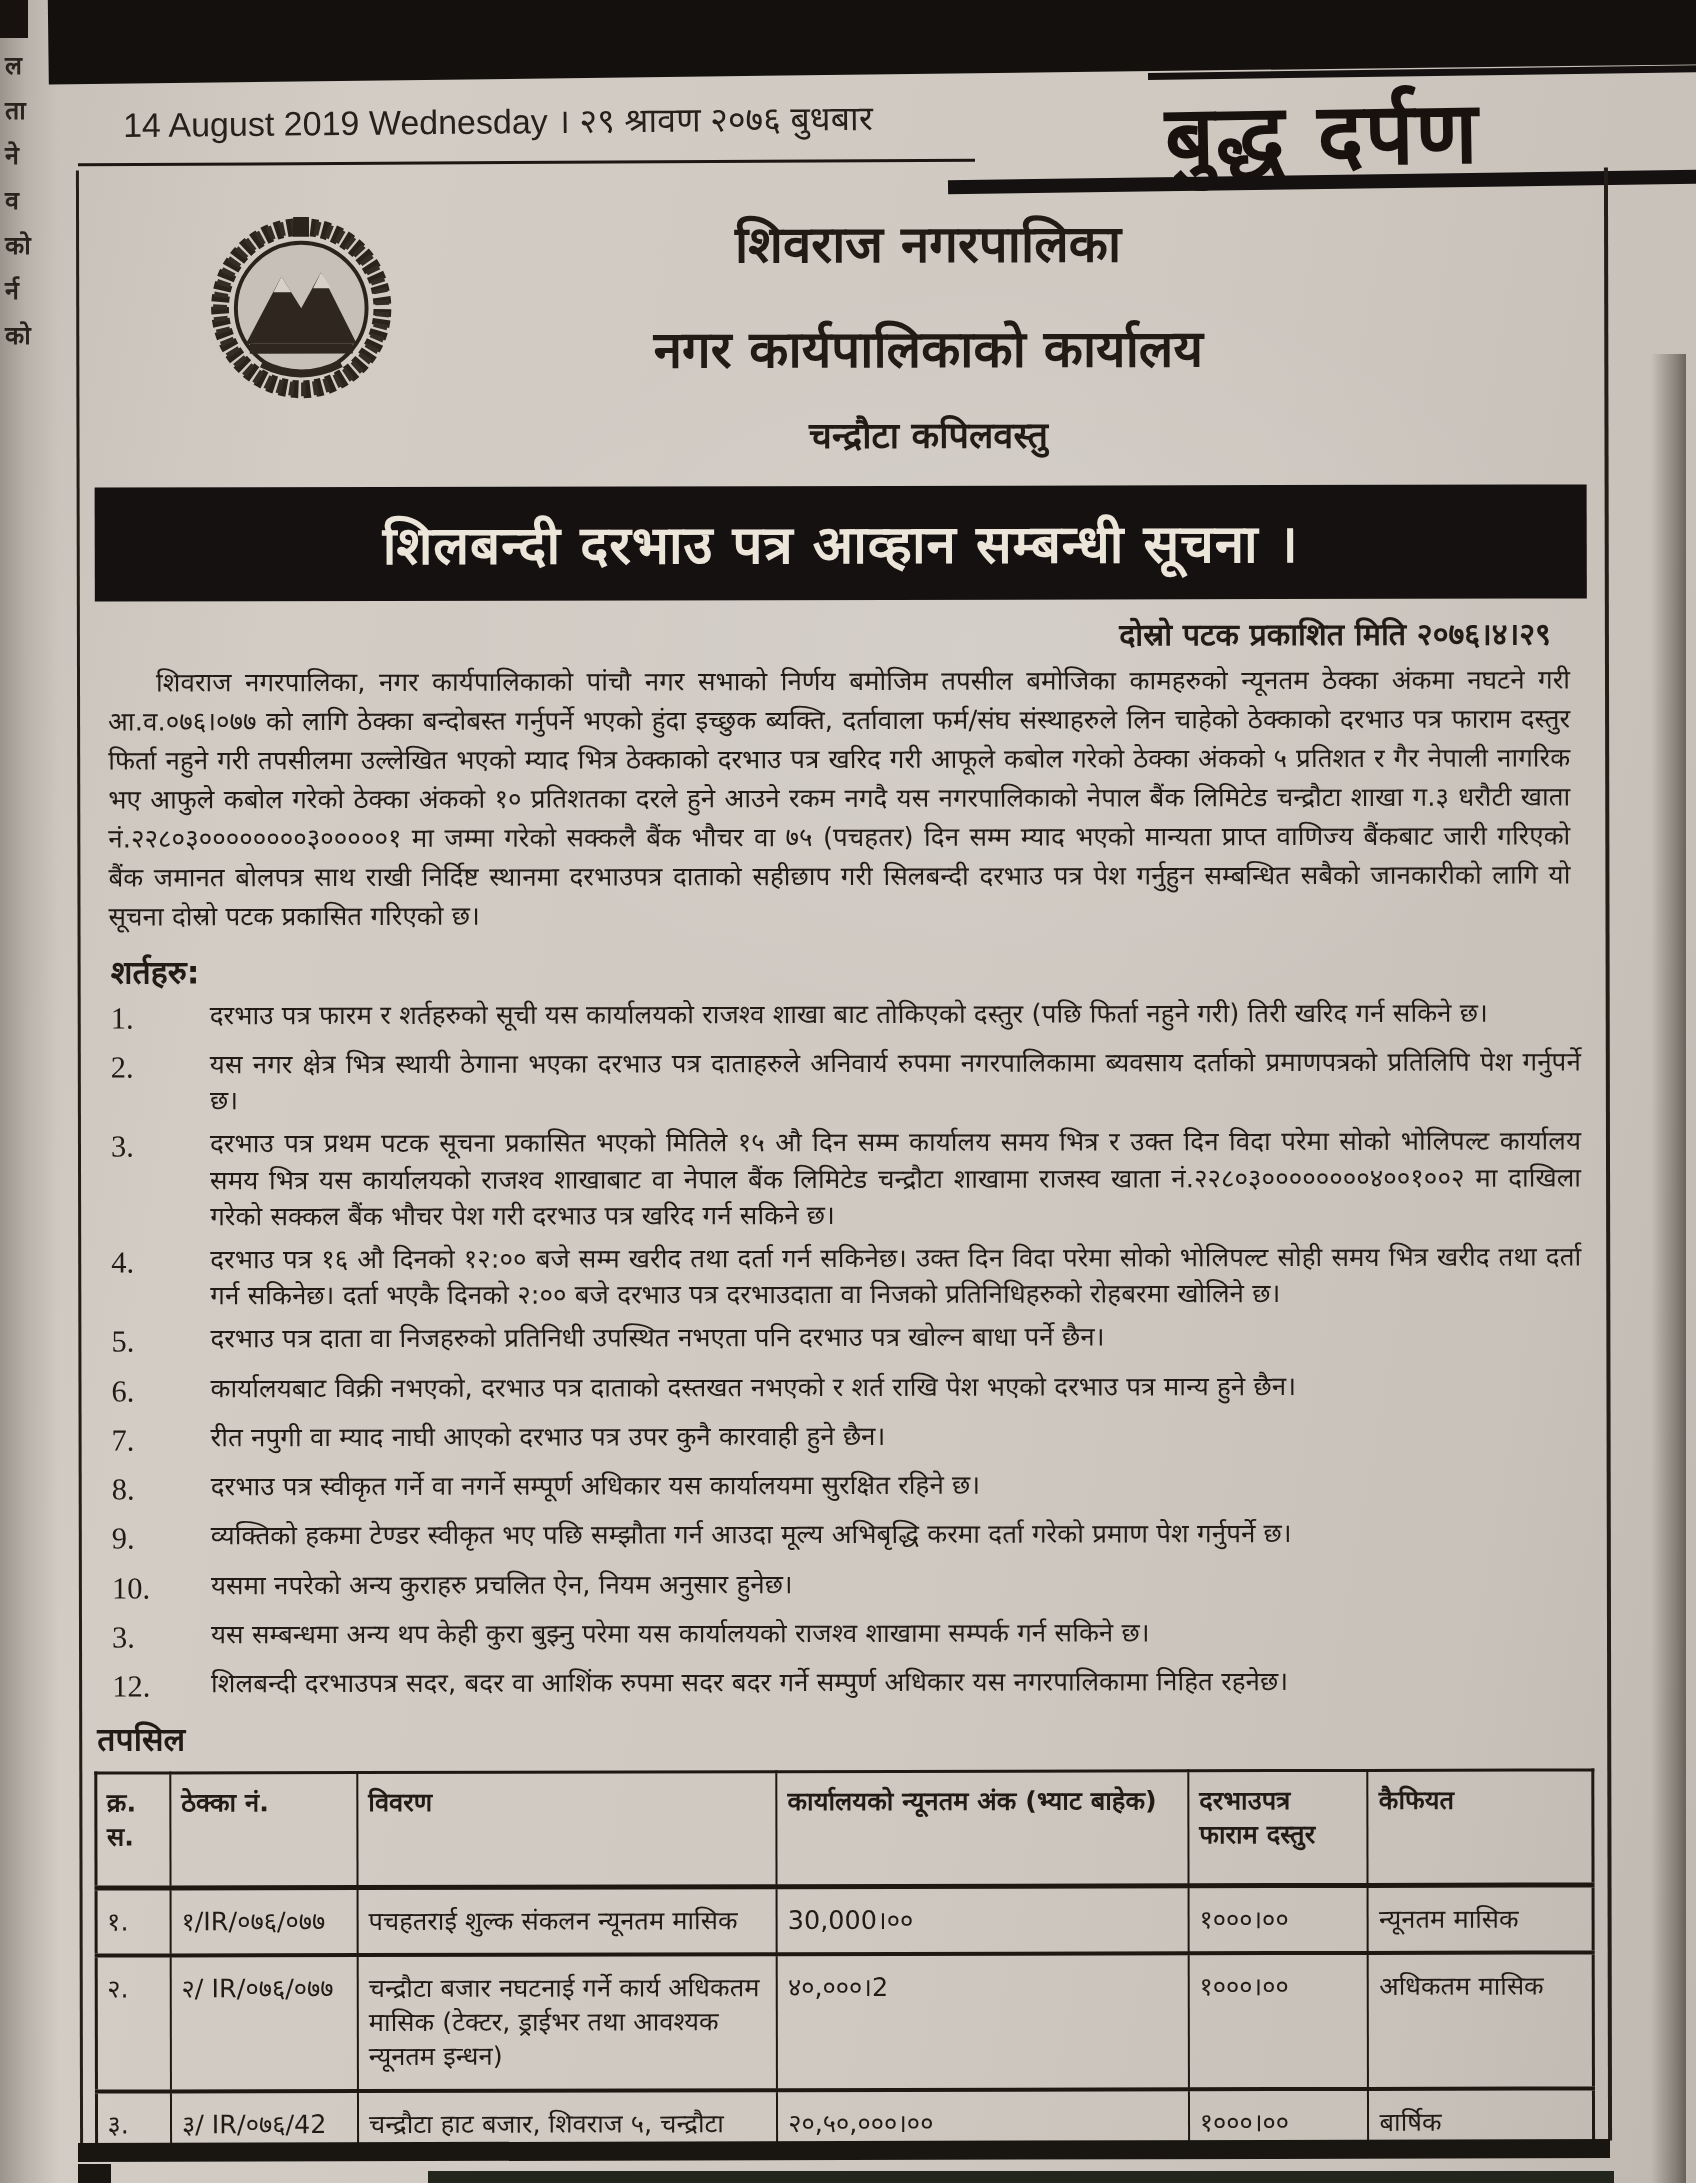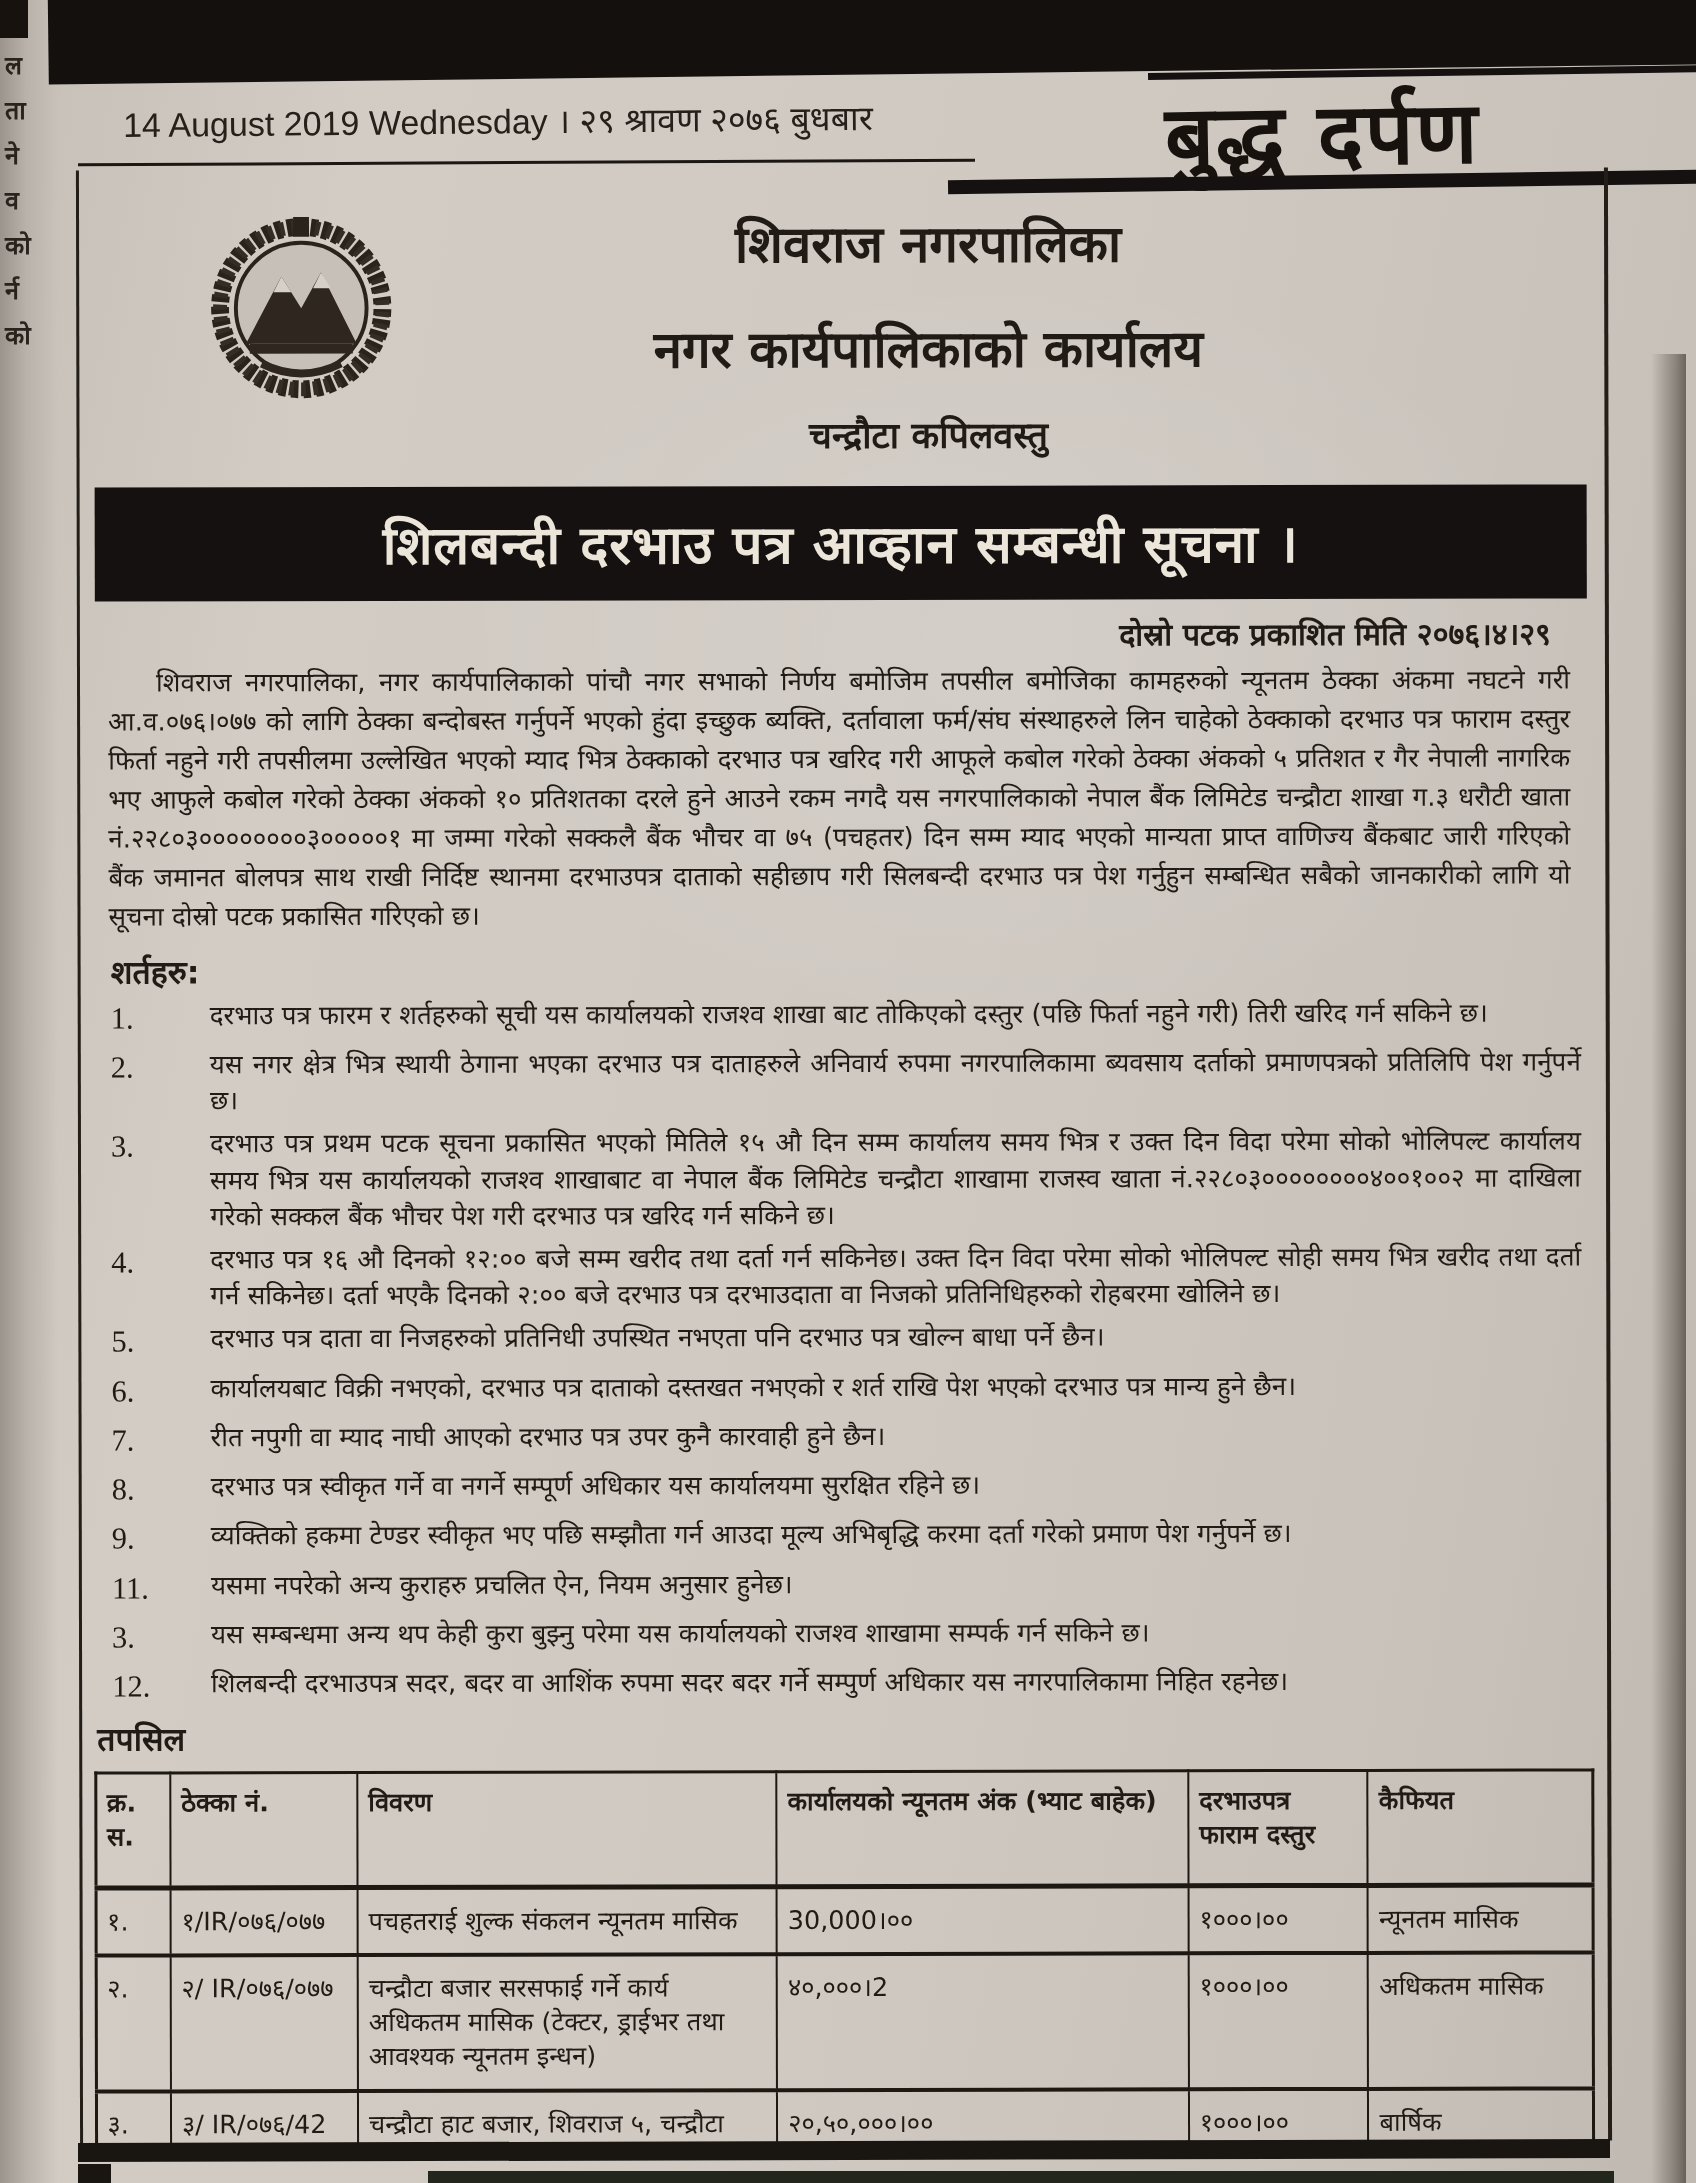--- a/index.html
+++ b/index.html
@@ -167,21 +167,21 @@
           <span class="num">8.</span>
           <span class="txt">दरभाउ पत्र स्वीकृत गर्ने वा नगर्ने सम्पूर्ण अधिकार यस कार्यालयमा सुरक्षित रहिने छ।</span>
         </li>
 
         <li>
           <span class="num">9.</span>
           <span class="txt">व्यक्तिको हकमा टेण्डर स्वीकृत भए पछि सम्झौता गर्न आउदा मूल्य अभिबृद्धि करमा दर्ता गरेको प्रमाण पेश गर्नुपर्ने छ।</span>
         </li>
 
         <li>
-          <span class="num">11.</span>
+          <span class="num">10.</span>
           <span class="txt">यसमा नपरेको अन्य कुराहरु प्रचलित ऐन, नियम अनुसार हुनेछ।</span>
         </li>
 
         <li>
           <span class="num">3.</span>
           <span class="txt">यस सम्बन्धमा अन्य थप केही कुरा बुझ्नु परेमा यस कार्यालयको राजश्व शाखामा सम्पर्क गर्न सकिने छ।</span>
         </li>
 
         <li>
           <span class="num">12.</span>
@@ -217,21 +217,21 @@
             <td>१/IR/०७६/०७७</td>
             <td>पचहतराई शुल्क संकलन न्यूनतम मासिक</td>
             <td>30,000।००</td>
             <td>१०००।००</td>
             <td>न्यूनतम मासिक</td>
           </tr>
 
           <tr>
             <td>२.</td>
             <td>२/ IR/०७६/०७७</td>
-            <td>चन्द्रौटा बजार सरसफाई गर्ने कार्य अधिकतम मासिक (टेक्टर, ड्राईभर तथा आवश्यक न्यूनतम इन्धन)</td>
+            <td>चन्द्रौटा बजार नघटनाई गर्ने कार्य अधिकतम मासिक (टेक्टर, ड्राईभर तथा आवश्यक न्यूनतम इन्धन)</td>
             <td>४०,०००।2</td>
             <td>१०००।००</td>
             <td>अधिकतम मासिक</td>
           </tr>
 
           <tr>
             <td>३.</td>
             <td>३/ IR/०७६/42</td>
             <td>चन्द्रौटा हाट बजार, शिवराज ५, चन्द्रौटा</td>
             <td>२०,५०,०००।००</td>

